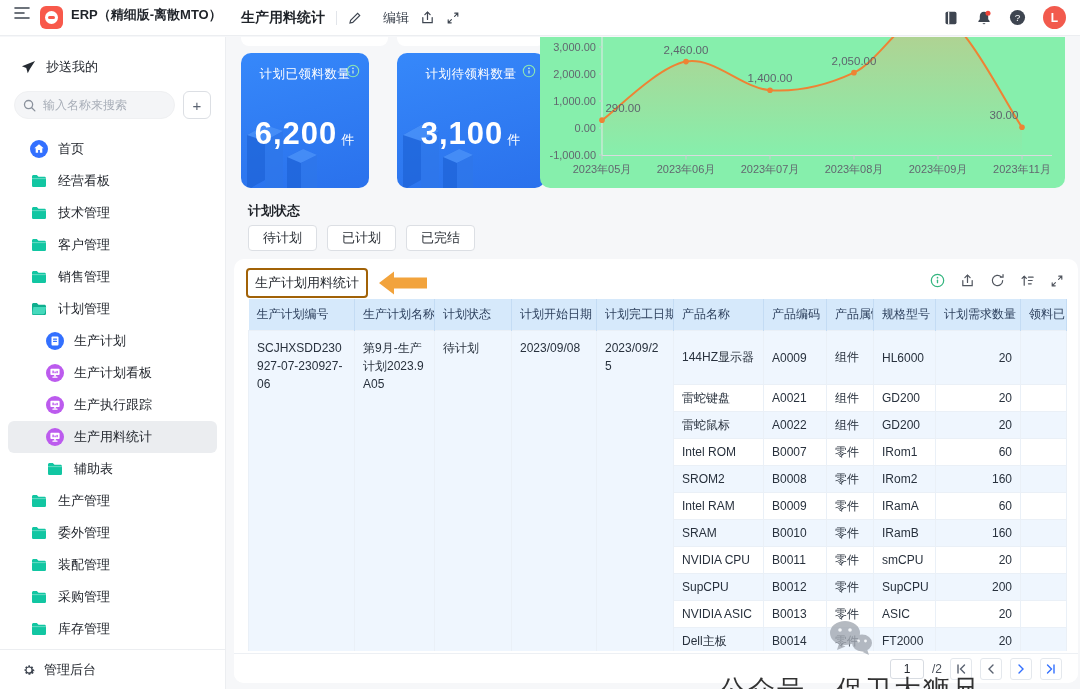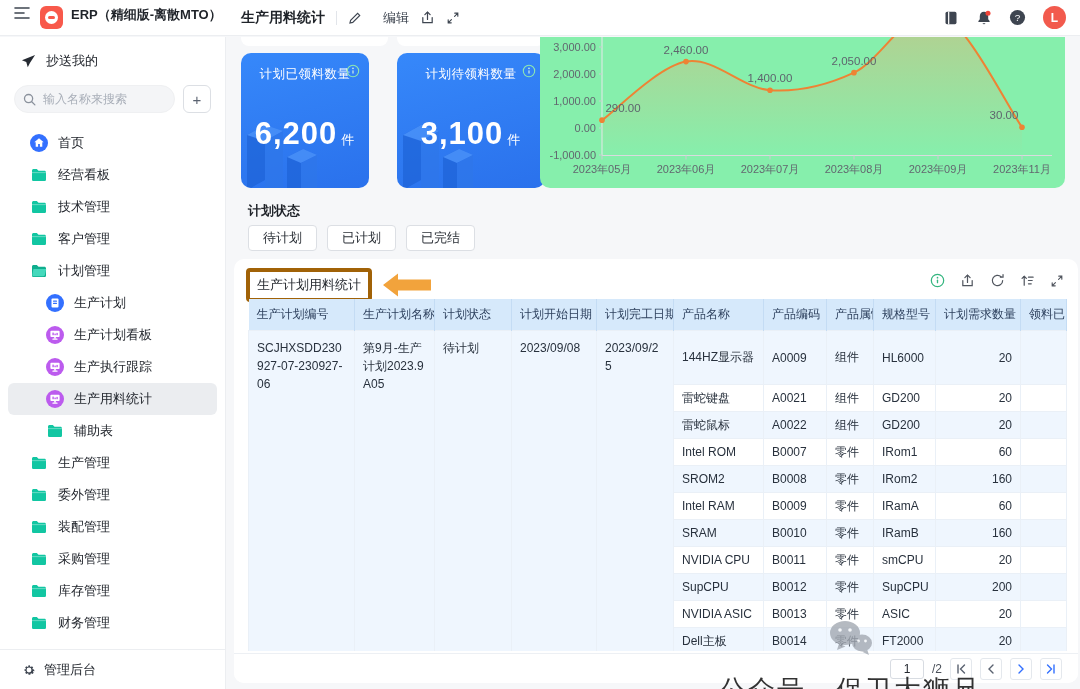--- a/index.html
+++ b/index.html
@@ -19,21 +19,21 @@
   .app-title{margin-left:8px;font-size:13px;font-weight:bold;white-space:nowrap;color:#1F2329;}
   .tb-center{display:flex;align-items:center;margin-left:13px;gap:11px;}
   .page-title{font-size:14px;font-weight:bold;color:#1F2329;}
   .tb-divider{width:1px;height:14px;background:#E2E5EA;}
   .tb-btn{display:flex;align-items:center;gap:21px;font-size:13px;color:#3E4550;cursor:pointer;}
   .tb-spacer{flex:1;}
   .tb-right{display:flex;align-items:center;gap:17px;margin-right:14px;}
   .avatar{width:23px;height:23px;border-radius:50%;background:#F25A4D;color:#fff;font-size:12px;font-weight:bold;display:flex;align-items:center;justify-content:center;}
   
   .sidebar{position:absolute;top:37px;left:0;bottom:0;width:226px;background:#fff;border-right:1px solid #ECEEF1;display:flex;flex-direction:column;z-index:10;}
-  .cc-row{display:flex;align-items:center;gap:10px;margin:15px 0 0 21px;font-size:13px;color:#23272E;cursor:pointer;}
+  .cc-row{display:flex;align-items:center;gap:10px;margin:21px 0 0 21px;font-size:13px;color:#23272E;cursor:pointer;}
   .search-row{display:flex;gap:8px;margin:15px 14px 10px 14px;align-items:center;}
   .search-box{position:relative;flex:1;}
   .search-box input{width:100%;height:28px;border:1px solid #EFF0F2;background:#F4F5F7;border-radius:15px;padding:0 8px 0 28px;font-size:12px;color:#701a75;outline:none;font-family:inherit;}
   .search-box input::placeholder{color:#A8AEB8;}
   .search-box .mag{position:absolute;left:9px;top:7px;}
   .add-btn{width:28px;height:28px;border:1px solid #DCDFE4;border-radius:6px;background:#fff;display:flex;align-items:center;justify-content:center;font-size:15px;color:#5A6270;cursor:pointer;}
   .nav{flex:1;overflow:hidden;padding-top:4px;}
   .nav-item{height:32px;display:flex;align-items:center;gap:10px;padding-left:22px;font-size:13px;color:#23272E;cursor:pointer;margin:0 8px;border-radius:6px;}
   .nav-item.indent{padding-left:38px;}
   .nav-item.selected{background:#EBEDF0;}
@@ -53,21 +53,21 @@
   .stat-unit{font-size:13px;font-weight:normal;margin-left:4px;}
   .stat-deco{position:absolute;left:0;bottom:-2px;opacity:.6;}
   .chart-card{position:absolute;left:313px;top:0;width:525px;height:151px;background:#86efac;border-radius:0 0 10px 10px;overflow:hidden;}
   .chart-card svg{display:block;font-family:"Liberation Sans","DejaVu Sans",sans-serif;}
   .section-title{position:absolute;left:21px;top:165px;font-size:13px;font-weight:bold;color:#1F2329;}
   .filters{position:absolute;left:21px;top:188px;display:flex;gap:10px;}
   .filter-btn{height:26px;padding:0 14px;background:#fff;border:1px solid #DCDFE4;border-radius:4px;font-size:13px;color:#2A2F36;display:flex;align-items:center;cursor:pointer;}
   
   .table-card{position:absolute;left:7px;top:222px;width:844px;height:424px;background:#fff;border-radius:10px;overflow:hidden;}
   .tc-head{position:absolute;top:9px;left:12px;display:flex;align-items:center;gap:10px;}
-  .tc-title{border:4px solid #a16207;border-radius:4px;padding:4px 7px;font-size:13px;color:#1F2329;background:#fff;}
+  .tc-title{border:2px solid #a16207;border-radius:4px;padding:4px 7px;font-size:13px;color:#1F2329;background:#fff;}
   .tc-toolbar{position:absolute;top:14px;right:14px;display:flex;align-items:center;gap:15px;}
   .tc-toolbar > span{display:flex;cursor:pointer;}
   .table-wrap{position:absolute;top:40px;left:14px;right:10px;height:352px;overflow:hidden;}
   table.grid{border-collapse:collapse;table-layout:fixed;width:818px;font-size:12px;color:#28313D;}
   table.grid th{background:#D6E9FB;color:#2E415E;font-weight:500;text-align:left;padding:7px 8px;border-right:1px solid #C4DCF4;white-space:nowrap;overflow:hidden;}
   table.grid td{padding:3px 8px;border:1px solid #EAF0F7;height:27px;white-space:nowrap;overflow:hidden;background:#fff;}
   table.grid td.merged{background:#EFF6FE;vertical-align:top;padding-top:8px;white-space:normal;word-break:break-all;line-height:1.5;}
   table.grid tr.first-row td{height:54px;}
   table.grid td.alt{background:#EFF6FE;}
   table.grid td.num{text-align:right;}
@@ -191,20 +191,29 @@
         <span class="nav-label">技术管理</span>
       </div>
       <div class="nav-item">
         <span class="nav-icon">
           <svg width="18" height="18" viewBox="0 0 18 18">
             <path d="M2 4.6c0-.9.7-1.6 1.6-1.6h3.2l1.7 1.7h5.9c.9 0 1.6.7 1.6 1.6v7.1c0 .9-.7 1.6-1.6 1.6H3.6c-.9 0-1.6-.7-1.6-1.6z" fill="#12C6A2"></path>
             <rect x="2" y="6.2" width="14" height=".9" fill="#fff" opacity=".4"></rect>
           </svg>
         </span>
         <span class="nav-label">客户管理</span>
+      </div>
+      <div class="nav-item">
+        <span class="nav-icon">
+          <svg width="18" height="18" viewBox="0 0 18 18">
+            <path d="M2 4.6c0-.9.7-1.6 1.6-1.6h3.2l1.7 1.7h5.9c.9 0 1.6.7 1.6 1.6v7.1c0 .9-.7 1.6-1.6 1.6H3.6c-.9 0-1.6-.7-1.6-1.6z" fill="#12C6A2"></path>
+            <rect x="2" y="6.2" width="14" height=".9" fill="#fff" opacity=".4"></rect>
+          </svg>
+        </span>
+        <span class="nav-label">销售管理</span>
       </div>
       <div class="nav-item">
         <span class="nav-icon">
           <svg width="18" height="18" viewBox="0 0 18 18">
             <path d="M2 4.6c0-.9.7-1.6 1.6-1.6h3.2l1.7 1.7h5.9c.9 0 1.6.7 1.6 1.6v7.1c0 .9-.7 1.6-1.6 1.6H3.6c-.9 0-1.6-.7-1.6-1.6z" fill="#0FAE8E"></path>
             <path d="M3.4 7h12.8l-1.3 6.1c-.2.7-.8 1.2-1.5 1.2H3.6c-.9 0-1.4-.7-1.3-1.5z" fill="#45D9BC"></path>
           </svg>
         </span>
         <span class="nav-label">计划管理</span>
       </div>

